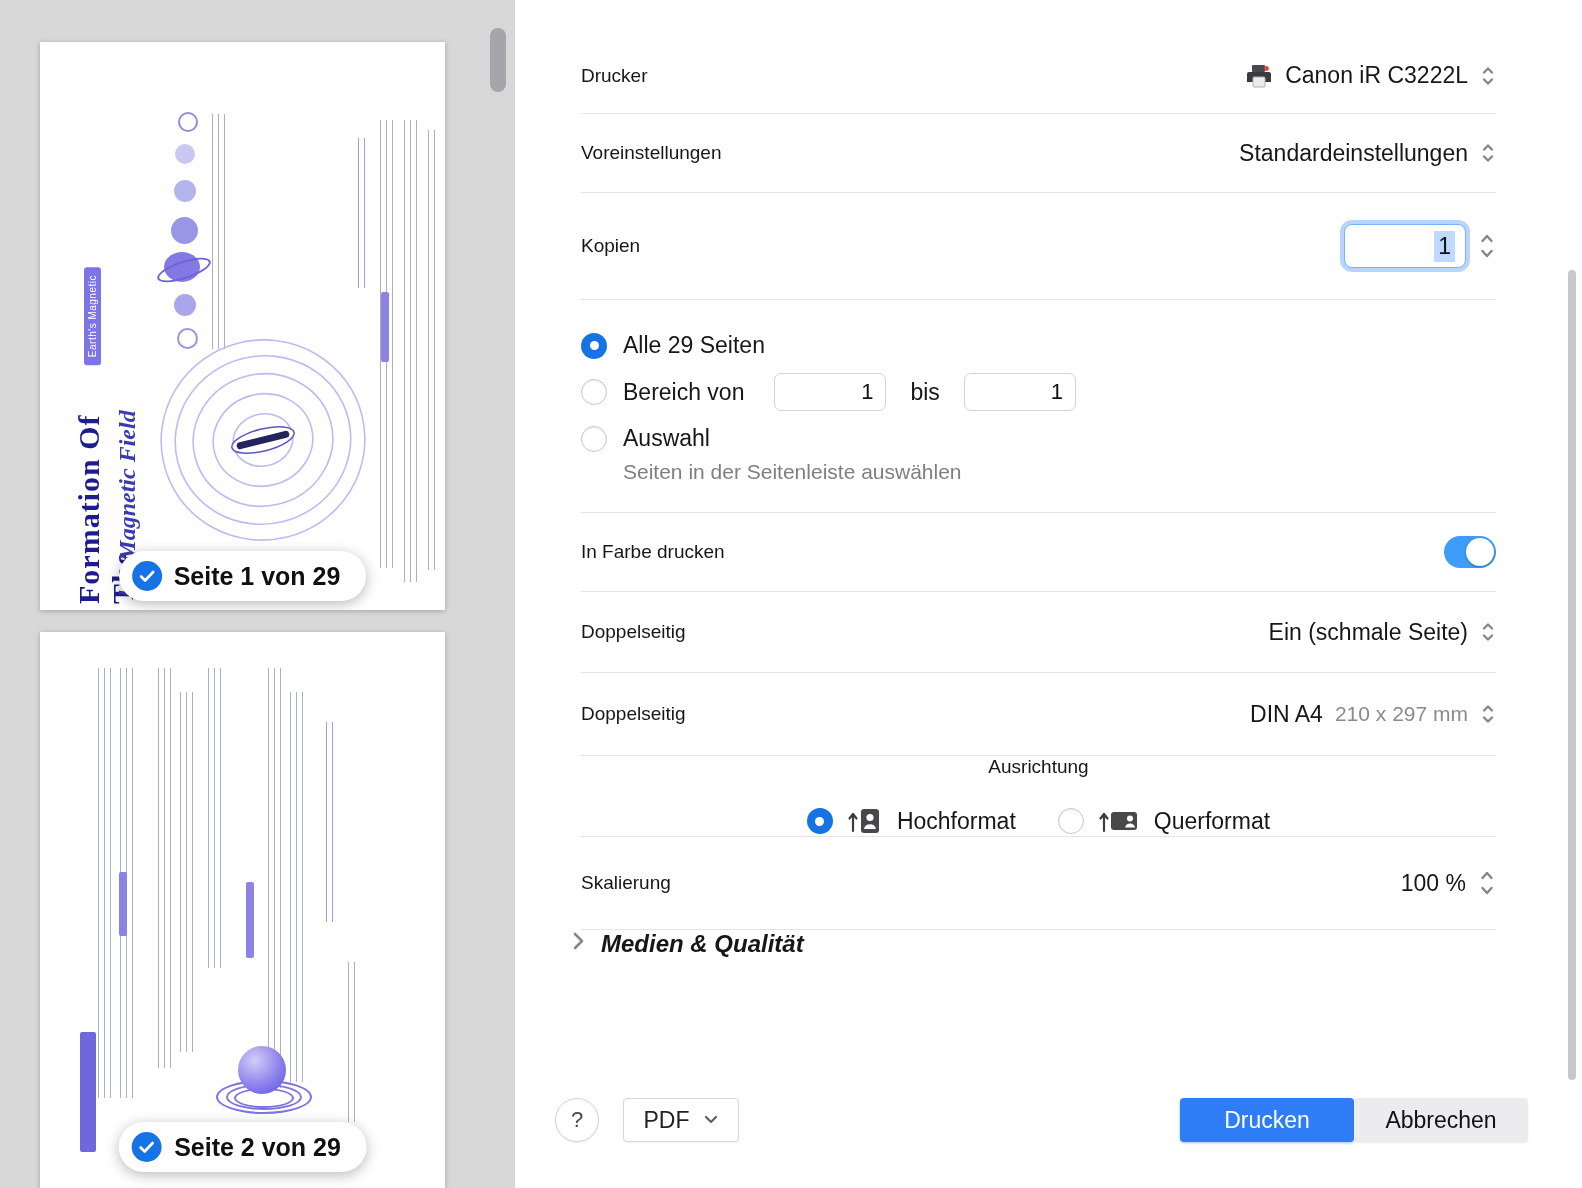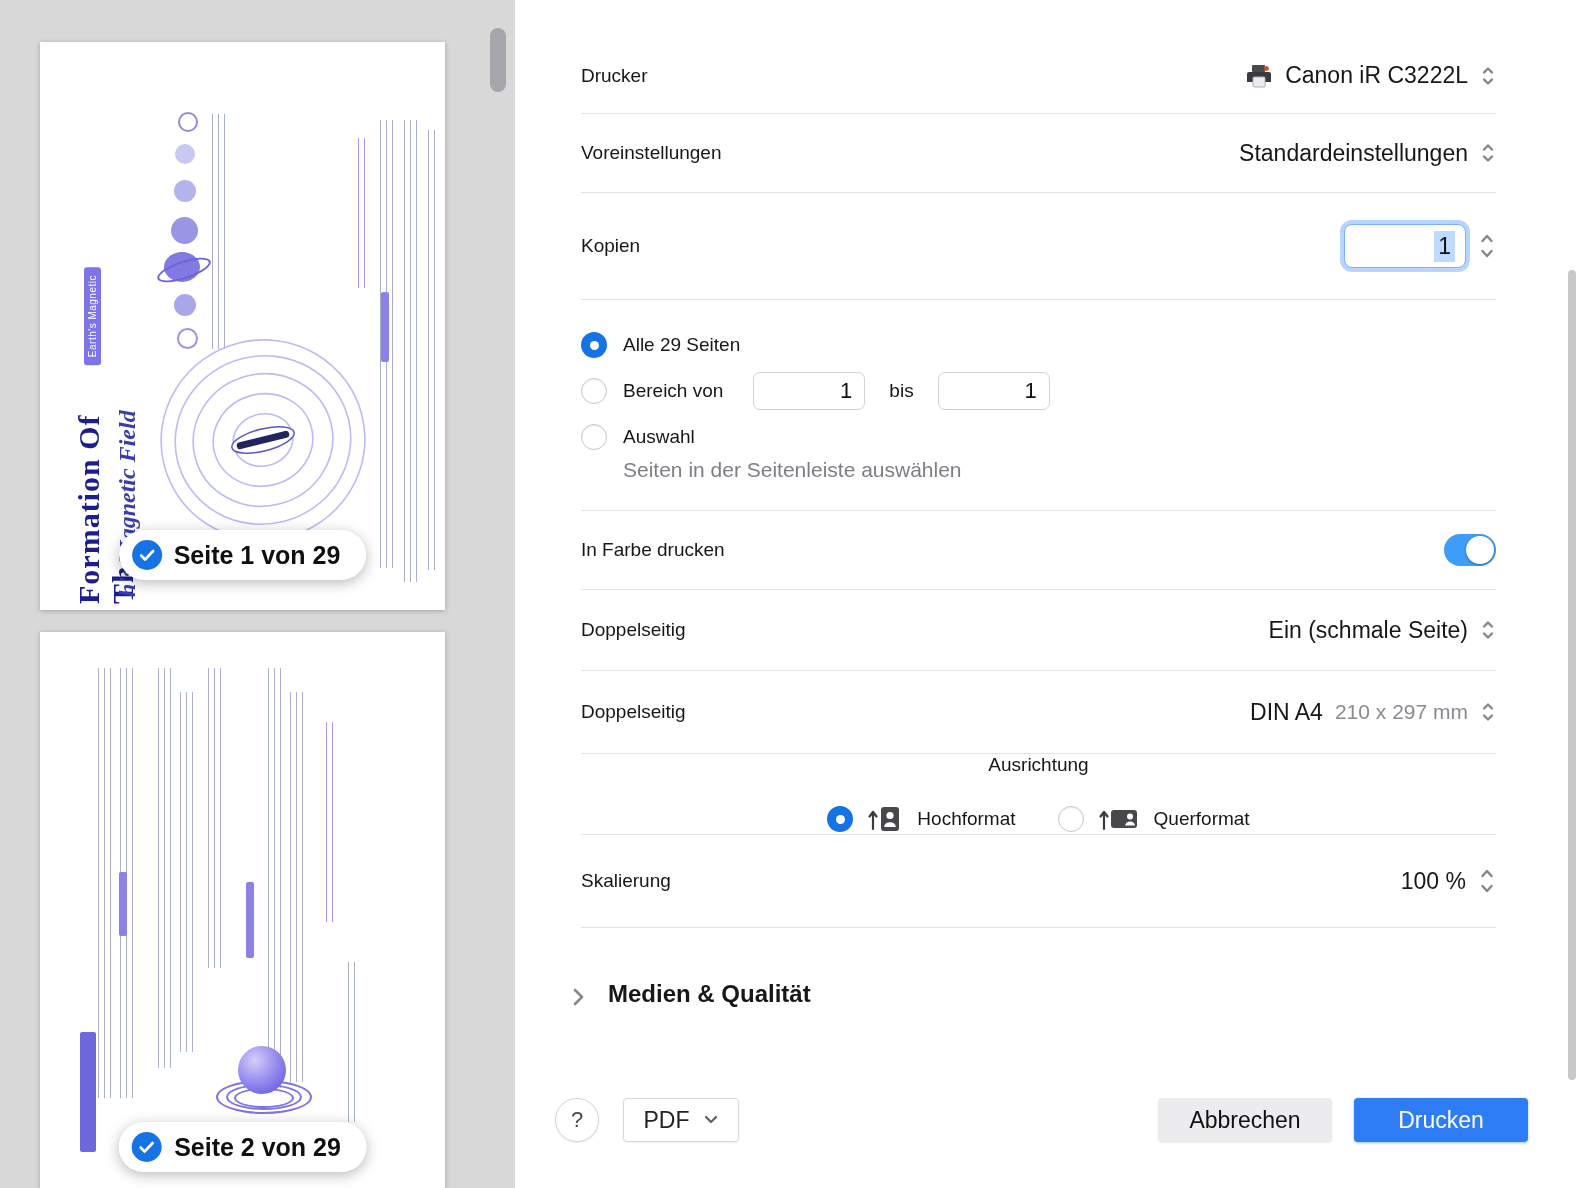--- a/index.html
+++ b/index.html
@@ -43,30 +43,30 @@
   .control{display:flex;align-items:center;gap:12px;}
   .value{font-size:23px;color:#17171a;}
   .subvalue{font-size:21px;color:#8a8a90;}
   .status{font-size:21px;color:#86868b;margin-top:10px;}
   .updown path{stroke:#86868b;stroke-width:2.4;fill:none;stroke-linecap:round;stroke-linejoin:round;}
   .radio{width:26px;height:26px;border-radius:50%;position:relative;flex:0 0 auto;box-sizing:border-box;}
   .radio.on{background:#1673e6;}
   .radio.on::after{content:"";position:absolute;left:50%;top:50%;width:9px;height:9px;margin:-4.5px 0 0 -4.5px;border-radius:50%;background:#fff;}
   .radio.off{background:#fff;border:1px solid #c6c6cc;box-shadow:inset 0 1px 2px rgba(0,0,0,.08);}
   .opt{display:flex;align-items:center;gap:16px;margin-top:14px;}
-  .opt-label{font-size:19px;color:#17171a;}
+  .opt-label{font-size:23px;color:#17171a;}
   .hint{font-size:21px;color:#7e7e84;margin:8px 0 0 42px;}
   .mini-input{width:112px;height:38px;border:1px solid #d2d2d7;border-radius:7px;background:#fff;
     text-align:right;padding:0 12px;font-size:22px;color:#111;font-family:inherit;box-sizing:border-box;outline:none;}
   .copies-field{width:122px;height:44px;border:1px solid #7ab0ff;border-radius:8px;background:#fff;
     box-shadow:0 0 0 4px rgba(98,160,255,.45);display:flex;align-items:center;justify-content:flex-end;padding:0 10px;box-sizing:border-box;}
   .copies-field .sel{background:#bfd9ff;font-size:23px;padding:2px 4px;color:#111;}
   .toggle{width:52px;height:32px;border-radius:16px;background:#3d9df8;position:relative;flex:0 0 auto;}
   .toggle .knob{position:absolute;right:2px;top:2px;width:28px;height:28px;border-radius:50%;background:#fff;box-shadow:0 1px 3px rgba(0,0,0,.3);}
-  .media-row{display:flex;align-items:flex-end;gap:23px;height:80px;}
+  .media-row{display:flex;align-items:flex-start;gap:16px;height:80px;font-style:italic;}
   .media-label{font-size:24px;font-weight:600;color:#17171a;}
   .footer{position:absolute;left:40px;right:54px;bottom:46px;display:flex;align-items:center;}
   .circle-btn{width:42px;height:42px;border-radius:50%;background:#fff;border:1px solid #d4d4d8;
     box-shadow:0 1px 2px rgba(0,0,0,.08);display:flex;align-items:center;justify-content:center;font-size:22px;color:#48484c;}
   .btn{height:44px;border-radius:4px;font-size:23px;display:inline-flex;align-items:center;justify-content:center;box-sizing:border-box;}
   .btn-pdf{background:#fff;border:1px solid #d7d7db;box-shadow:0 1px 2px rgba(0,0,0,.06);width:116px;gap:13px;color:#222;margin-left:24px;}
   .btn-cancel{background:#ececef;color:#111;width:174px;box-shadow:0 1px 2px rgba(0,0,0,.08);}
   .btn-print{background:#2e7cf6;color:#fff;width:174px;margin-left:22px;box-shadow:0 1px 3px rgba(46,124,246,.45);}
   .spacer{flex:1;}
 </style>
@@ -103,21 +103,21 @@
       <ellipse cx="105" cy="112" rx="32" ry="11" transform="rotate(-14 105 112)" fill="#ffffff" stroke="#5a55c8" stroke-width="1.5"></ellipse>
       <rect x="78" y="108.5" width="54" height="7" rx="3.5" transform="rotate(-14 105 112)" fill="#23235e"></rect>
     </svg>
 
     <div class="vlines purple" style="left:318px;top:96px;width:12px;height:150px;"></div>
     <div class="vlines" style="left:340px;top:78px;width:16px;height:448px;"></div>
     <div class="pseg" style="left:341px;top:250px;width:8px;height:70px;"></div>
     <div class="vlines" style="left:364px;top:78px;width:16px;height:462px;"></div>
     <div class="vlines" style="left:388px;top:88px;width:10px;height:440px;"></div>
 
-    <div class="page-badge" style="bottom:30px;gap:12px;">
+    <div class="page-badge" style="bottom:9px;gap:12px;">
       <span class="check-circle">
         <svg width="16" height="13" viewBox="0 0 16 13">
             <path d="M2 6.5 L6 10.5 L14 2" stroke="#fff" stroke-width="2.6" fill="none" stroke-linecap="round" stroke-linejoin="round"></path>
           </svg>
       </span>
       <span>Seite 1 von 29</span>
     </div>
   </div>
 
   <div class="thumb thumb2">
@@ -297,22 +297,22 @@
     <div class="circle-btn">
       <span>?</span>
     </div>
     <div class="btn btn-pdf">
       <span>PDF</span>
       <svg width="16" height="10" viewBox="0 0 16 10">
         <path d="M3 2 8 7 13 2" stroke="#5f5f64" stroke-width="2.2" fill="none" stroke-linecap="round" stroke-linejoin="round"></path>
       </svg>
     </div>
     <div class="spacer"></div>
+    <div class="btn btn-print">
+      <span>Drucken</span>
+    </div>
     <div class="btn btn-cancel">
       <span>Abbrechen</span>
     </div>
-    <div class="btn btn-print">
-      <span>Drucken</span>
-    </div>
   </div>
 </div>
 
 <div class="scroll-right"></div>
 
 </body></html>

